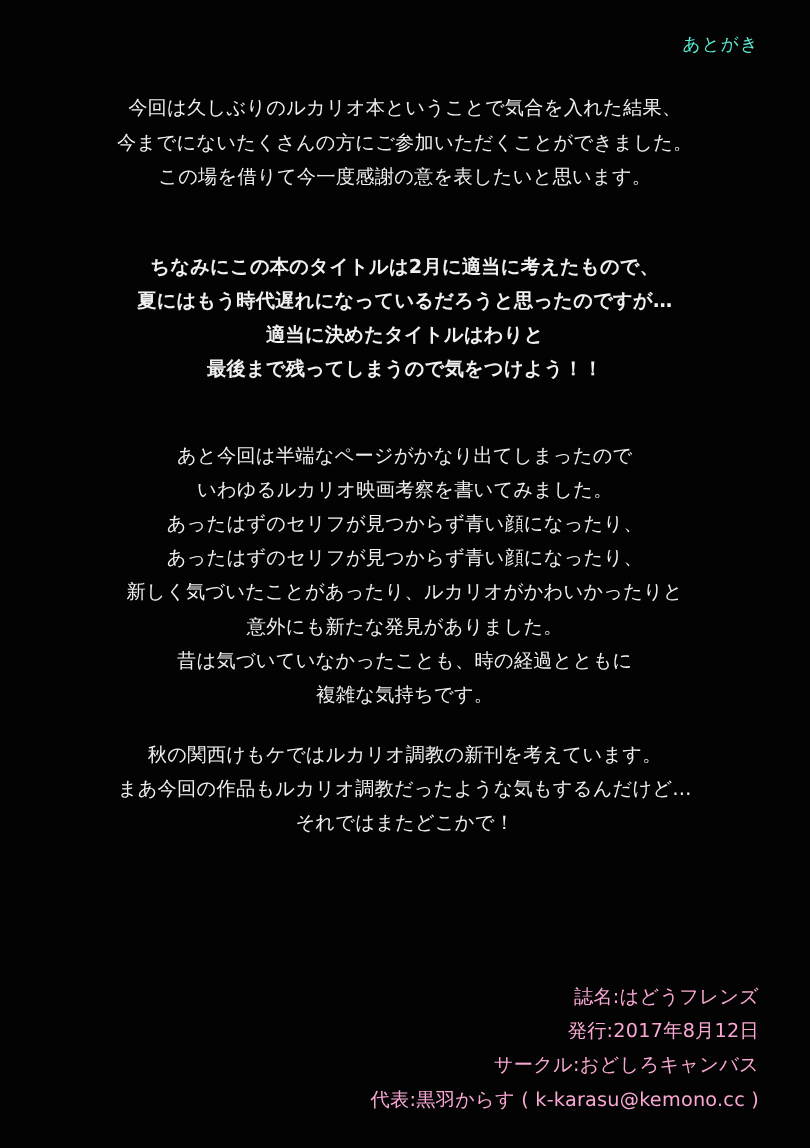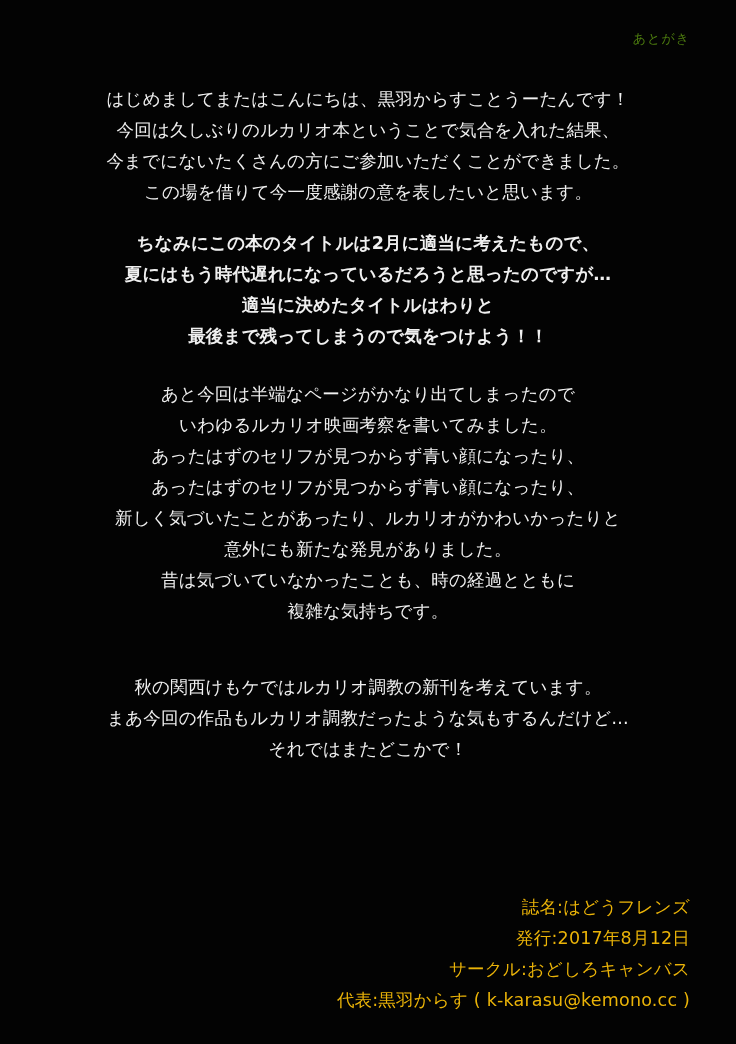--- a/index.html
+++ b/index.html
@@ -18,68 +18,67 @@
     position: relative;
     width: 736px;
     height: 1044px;
     background: #030303;
     box-sizing: border-box;
   }
   .afterword-title {
     position: absolute;
     top: 30px;
     right: 46px;
-    font-size: 13px;
+    font-size: 16px;
     letter-spacing: 1px;
-    color: #4d7c0f;
+    color: #5eead4;
     white-space: nowrap;
   }
   .body-block {
     position: absolute;
     left: 0;
     right: 0;
     text-align: center;
   }
   .body-block p {
     margin: 0;
     font-size: 17.5px;
     line-height: 31px;
     color: #f0f0f0;
     letter-spacing: 0.2px;
     white-space: nowrap;
   }
   .para-1 { top: 84px; }
   .para-2 { top: 228px; font-weight: bold; }
-  .para-3 { top: 379px; }
+  .para-3 { top: 400px; }
   .para-4 { top: 672px; }
 
   .colophon {
     position: absolute;
     right: 46px;
     bottom: 28px;
     text-align: right;
   }
   .colophon p {
     margin: 0;
     font-size: 17.5px;
     line-height: 31px;
-    color: #eab308;
+    color: #f9a8d4;
     letter-spacing: 0.2px;
     white-space: nowrap;
   }
 </style>
 </head>
 <body>
 
 <div class="page">
 
   <div class="afterword-title">あとがき</div>
 
   <div class="body-block para-1">
-    <p>はじめましてまたはこんにちは、黒羽からすことうーたんです！</p>
     <p>今回は久しぶりのルカリオ本ということで気合を入れた結果、</p>
     <p>今までにないたくさんの方にご参加いただくことができました。</p>
     <p>この場を借りて今一度感謝の意を表したいと思います。</p>
   </div>
 
   <div class="body-block para-2">
     <p>ちなみにこの本のタイトルは2月に適当に考えたもので、</p>
     <p>夏にはもう時代遅れになっているだろうと思ったのですが…</p>
     <p>適当に決めたタイトルはわりと</p>
     <p>最後まで残ってしまうので気をつけよう！！</p>

